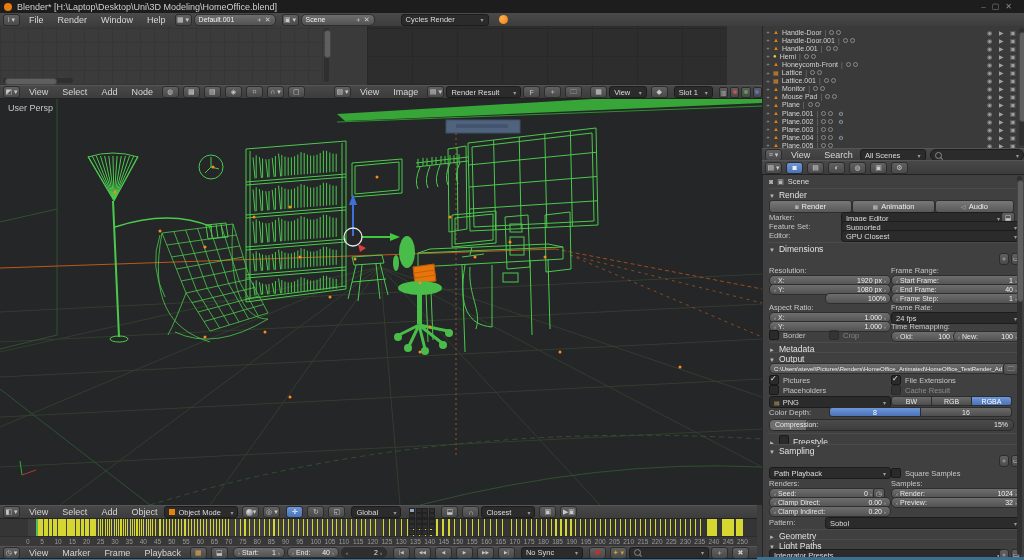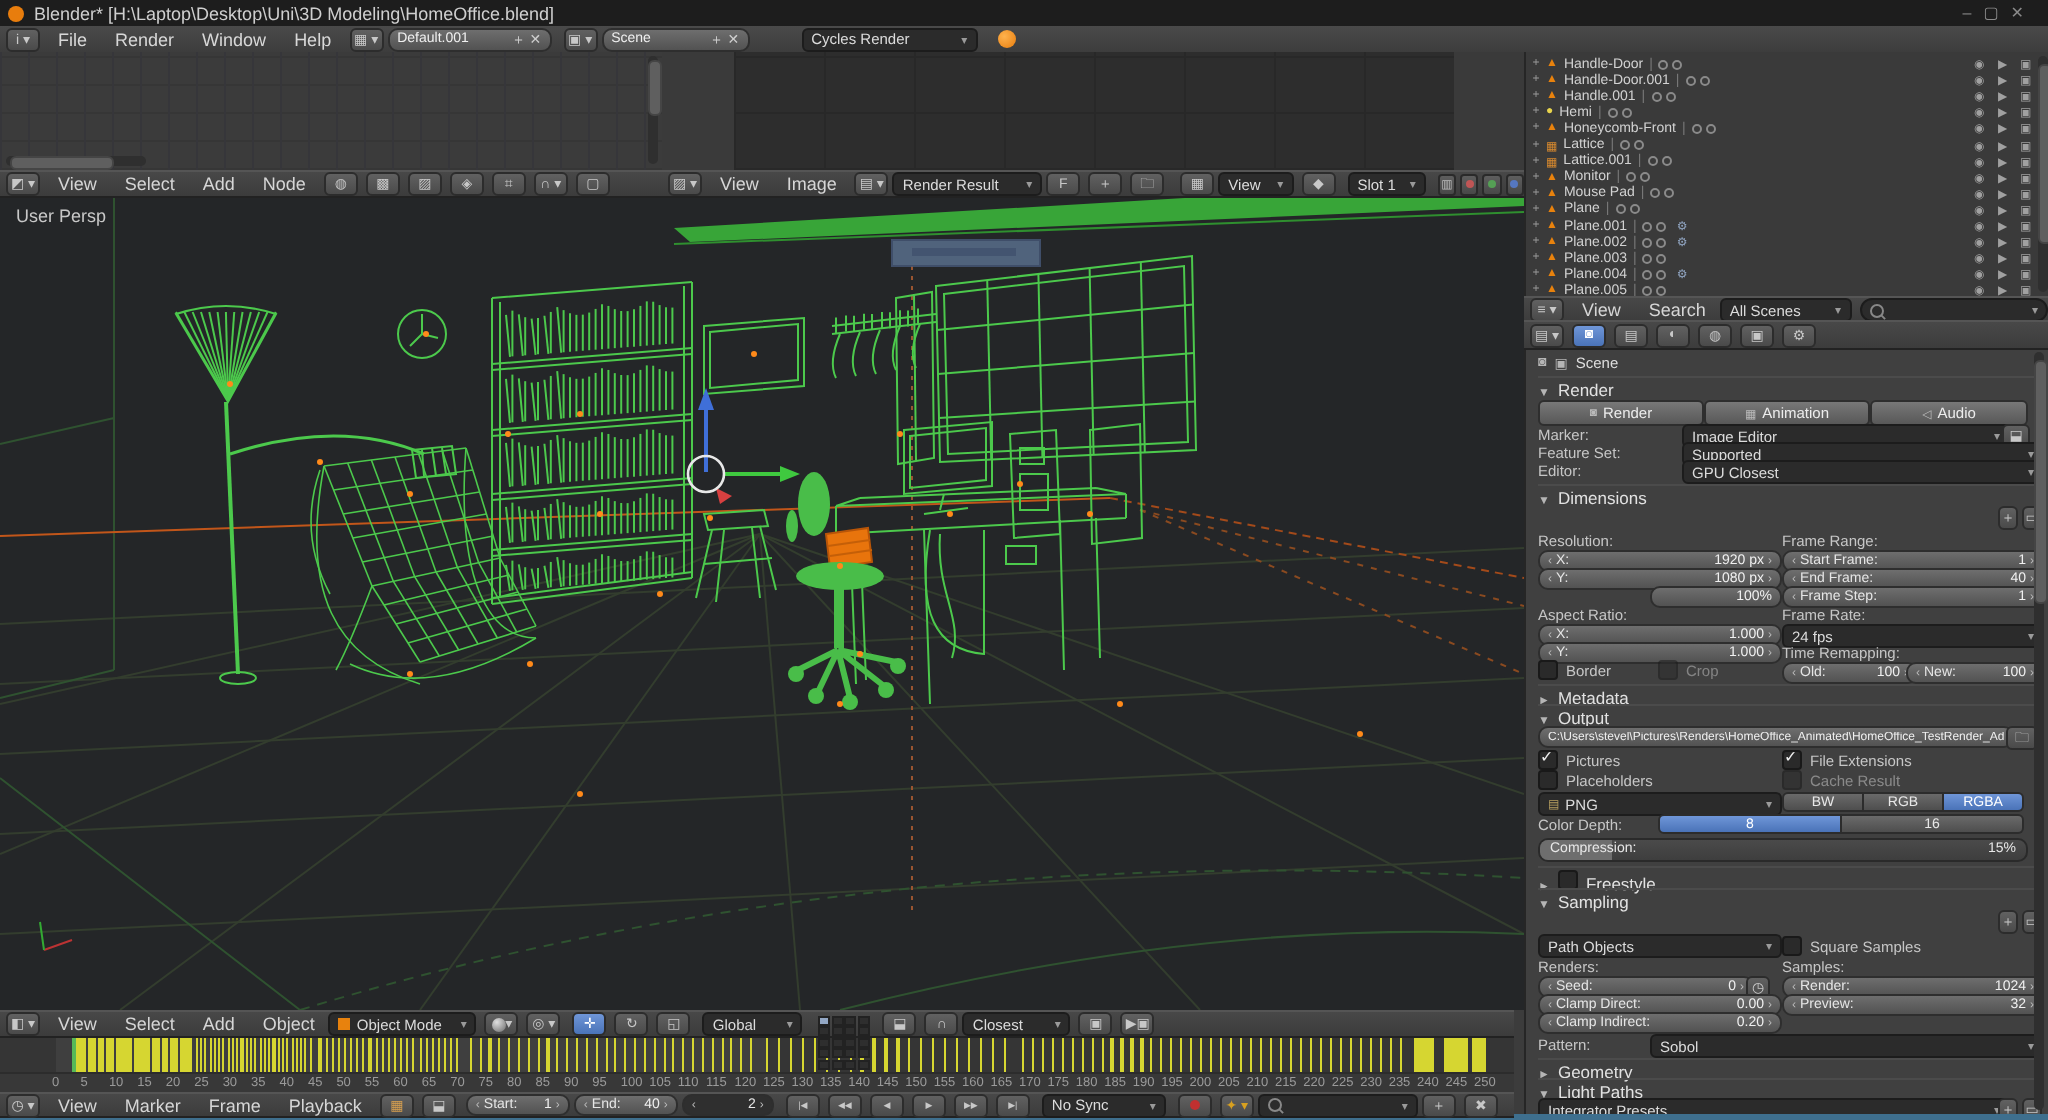--- a/index.html
+++ b/index.html
@@ -1193,21 +1193,21 @@
     <span class="plabel" style="position:absolute;left:5px;top:1px;color:#e8e8e8;font-size:7px">Compression:</span>
     <span class="plabel" style="position:absolute;right:5px;top:1px;color:#e8e8e8;font-size:7px">15%</span>
   </div>
 
   <div class="ph" style="left:6px;top:259px"><span class="tri">►</span><span class="cb" style="margin:0 4px 0 0"></span><span>Freestyle</span></div>
 
   <div class="ph" style="left:6px;top:270px"><span class="tri">▼</span><span>Sampling</span></div>
   <span class="icbtn abs" style="left:234px;top:281px;min-width:8px">＋</span>
   <span class="icbtn abs" style="left:246px;top:281px;min-width:8px">▭</span>
   <div class="dd" style="position:absolute;left:6px;top:293px;width:112px">
-      <span class="grow">Path Objects</span>
+      <span class="grow">Path Playback</span>
     </div>
   <div class="r" style="left:128px;top:294px">
       <span class="cb"></span>
       <span class="plabel">Square Samples</span>
     </div>
   <span class="plabel abs" style="left:6px;top:305px">Renders:</span>
   <span class="plabel abs" style="left:128px;top:305px">Samples:</span>
   <div class="fld sl" style="position:absolute;left:6px;top:314px;width:98px">
       <span class="lab">Seed:</span>
       <span>0</span>

